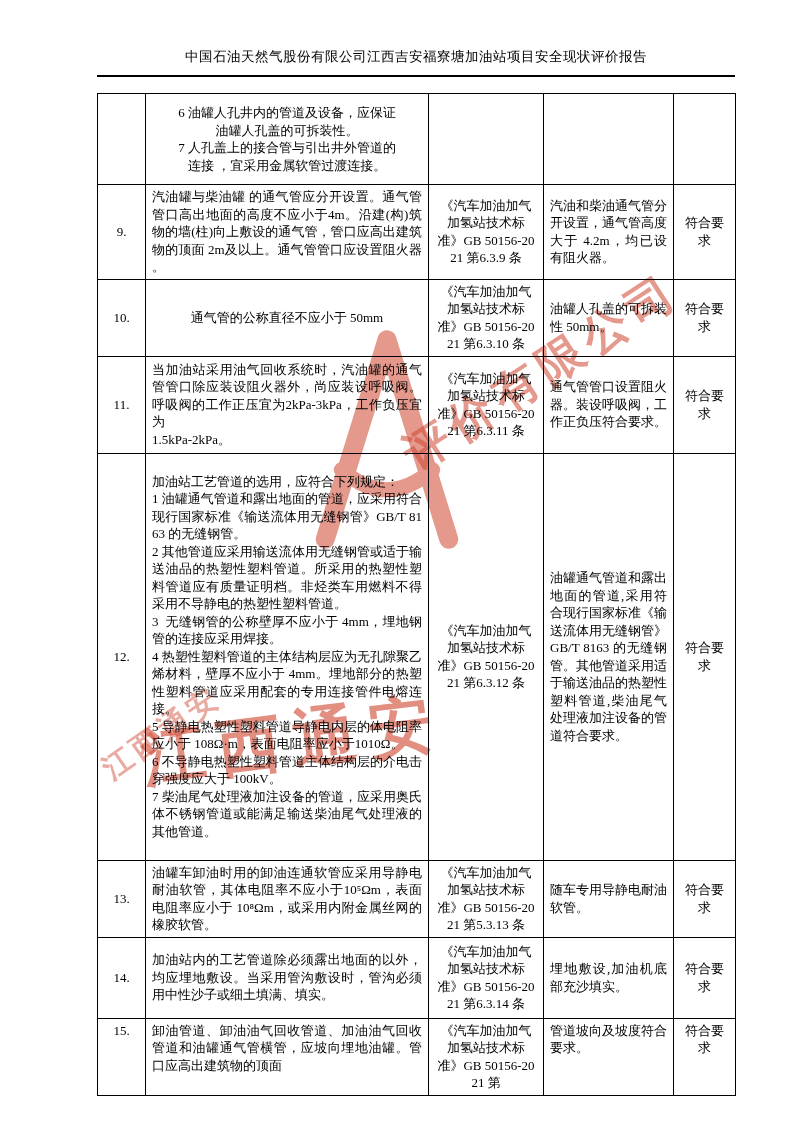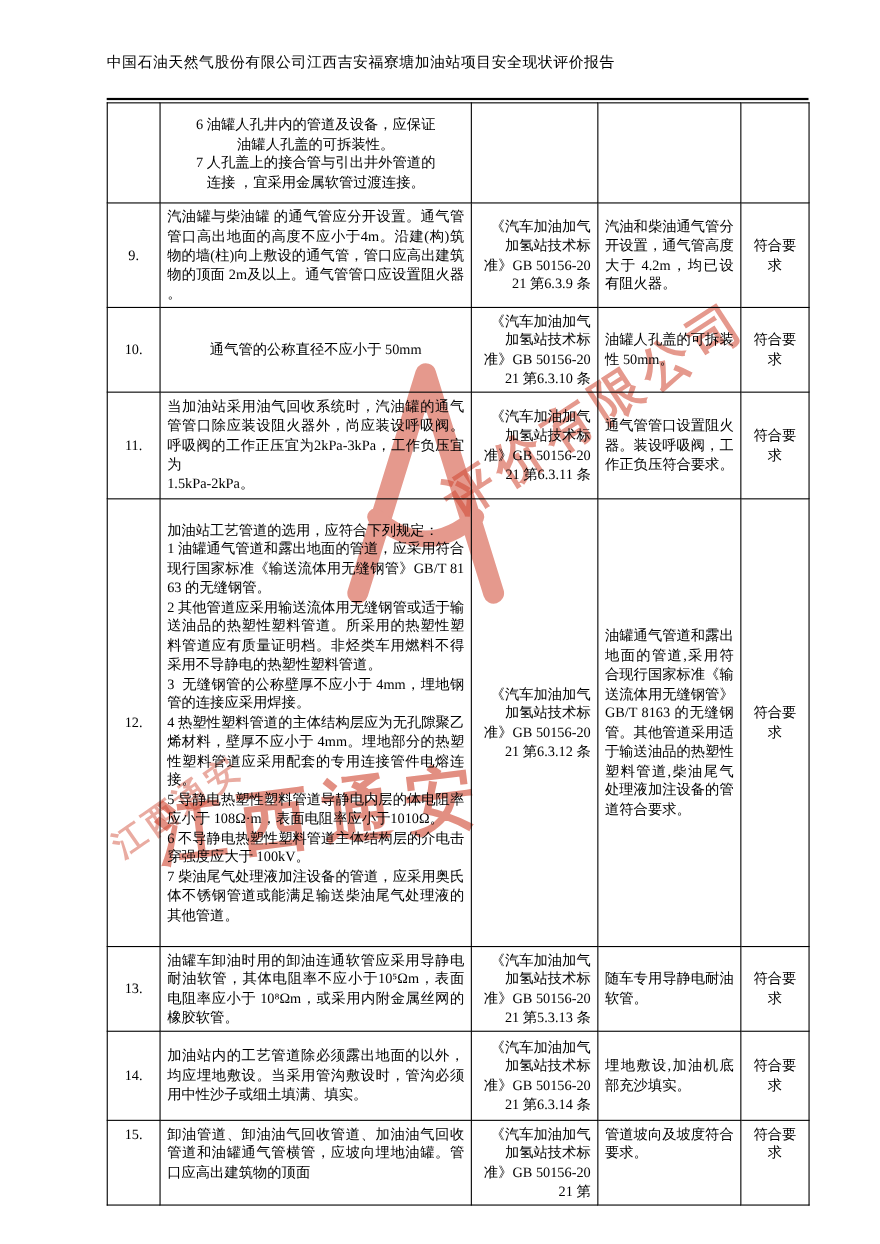--- a/index.html
+++ b/index.html
@@ -8,22 +8,22 @@
     width:800px;height:1131px;
     margin:0 auto;
     background:#ffffff;
     font-family:"Liberation Serif","DejaVu Serif",serif;
     color:#000;
     overflow:hidden;
   }
   
   .header{
     position:absolute;left:97px;top:48px;width:638px;
-    font-size:13.5px;letter-spacing:.5px;
-    padding-bottom:23px;border-bottom:2.5px solid #000;
+    text-align:center;font-size:13.5px;letter-spacing:.5px;
+    padding-bottom:9px;border-bottom:2.5px solid #000;
   }
   
   table.report{
     position:absolute;left:97px;top:93px;
     width:638px;border-collapse:collapse;table-layout:fixed;
     font-size:13px;line-height:17.5px;
   }
   table.report td{
     border:1.4px solid #000;
     vertical-align:middle;
@@ -31,21 +31,21 @@
     white-space:pre-wrap;
     word-break:break-all;
   }
   col.c-no{width:48px}
   col.c-content{width:283px}
   col.c-standard{width:115px}
   col.c-evaluation{width:130px}
   col.c-conclusion{width:62px}
   td.cell-no{text-align:center;padding:3px 2px;}
   td.cell-content{text-align:justify;}
-  td.cell-standard{text-align:right;padding:3px 4px;}
+  td.cell-standard{text-align:center;padding:3px 4px;}
   td.cell-evaluation{text-align:justify;padding:3px 6px;font-family:Liberation Serif, serif;}
   td.cell-conclusion{text-align:center;padding:3px 14px;}
   tbody tr:nth-child(1) td{height:84px}
   tbody tr:nth-child(1) td.cell-content{text-align:center;}
   tbody tr:nth-child(2) td{height:84px}
   tbody tr:nth-child(3) td{height:70px}
   tbody tr:nth-child(3) td.cell-content{text-align:center;}
   tbody tr:nth-child(4) td{height:90px}
   tbody tr:nth-child(5) td{height:400px}
   tbody tr:nth-child(6) td{height:70px}

